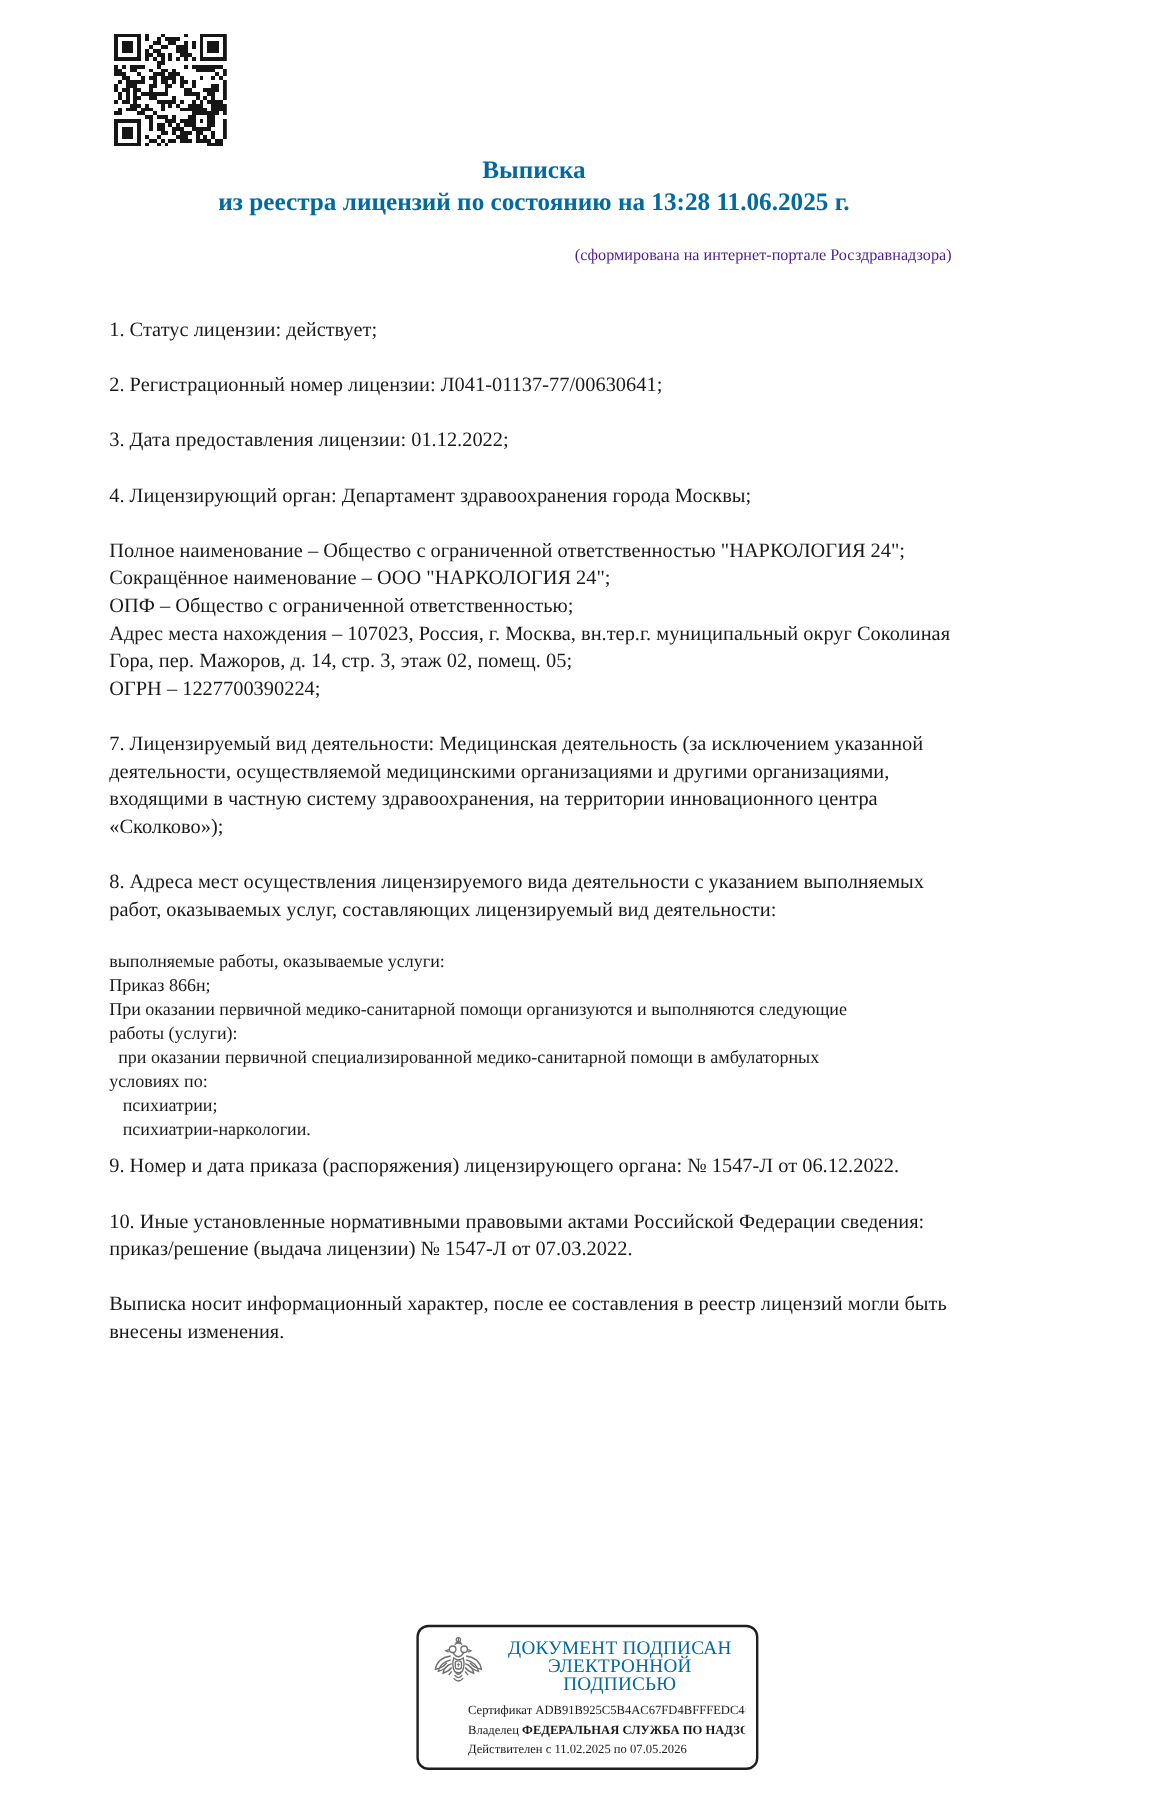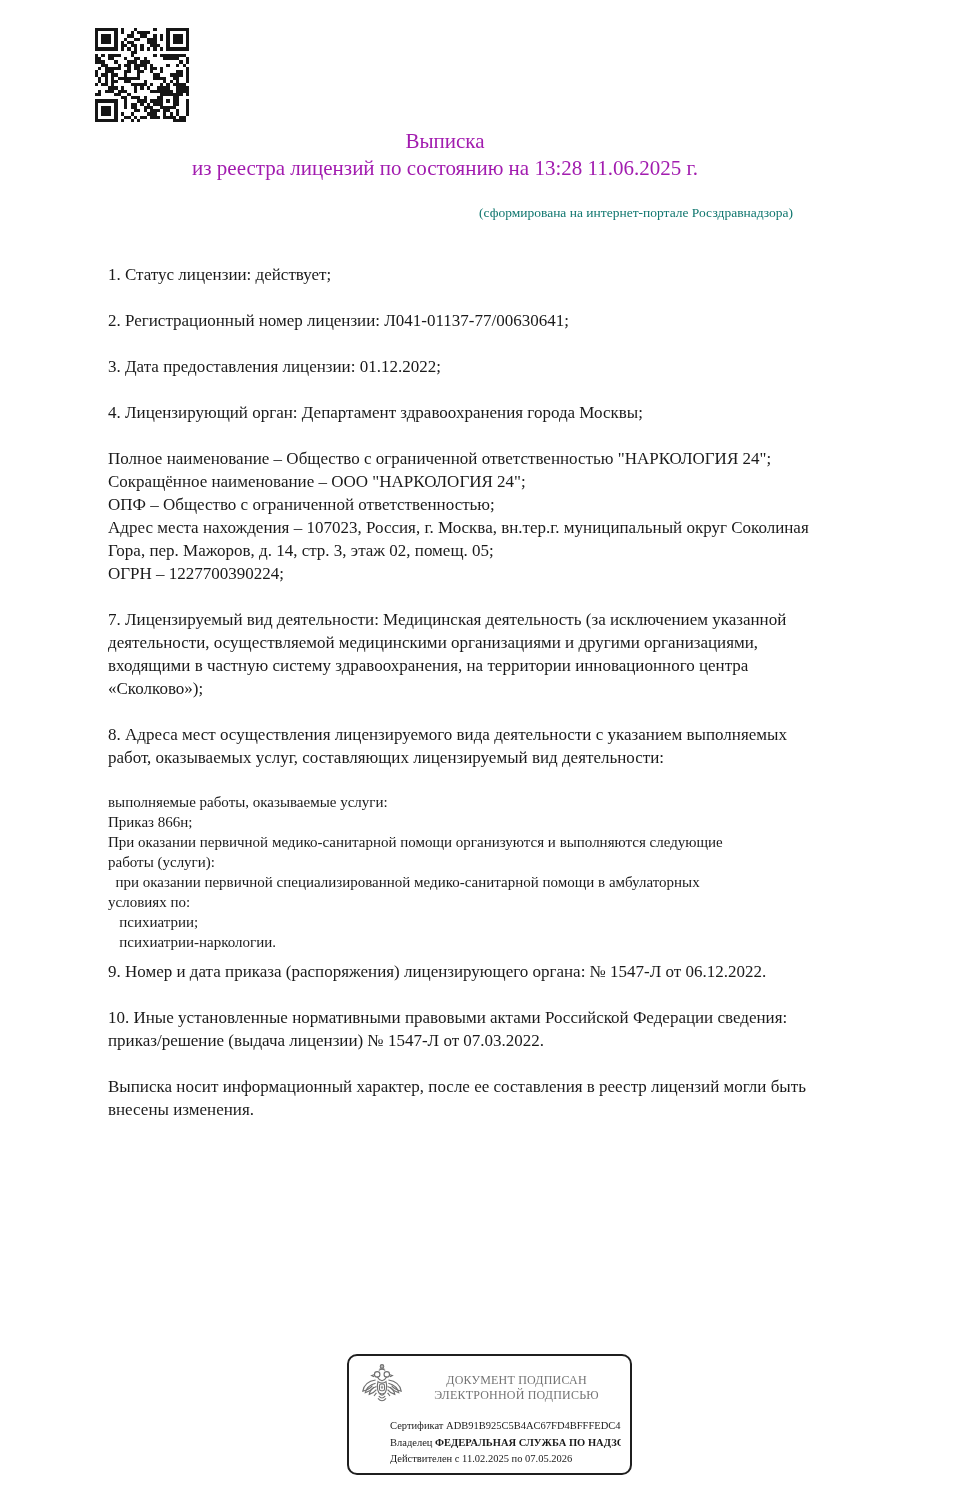--- a/index.html
+++ b/index.html
@@ -9,51 +9,51 @@
     font-family:"Liberation Serif", serif;
     color:#1a1a1a;
     position:relative;
     overflow:hidden;
   }
   .page{position:absolute;inset:0;background:#fff;}
   .qr{position:absolute;left:95px;top:25px;width:94px;height:100px;}
   .qr svg{width:100%;height:100%;}
   .title-block{
     position:absolute;left:95px;top:128px;width:700px;
-    text-align:center;font-weight:normal;font-size:21px;line-height:27px;
-    color:#a21caf;
+    text-align:center;font-weight:bold;font-size:21px;line-height:27px;
+    color:#0369a1;
   }
   .subtitle{
     position:absolute;left:95px;top:205px;width:698px;
-    text-align:right;font-size:13.5px;color:#0f766e;
+    text-align:right;font-size:13.5px;color:#4c1d95;
   }
   .content{
-    position:absolute;left:108px;top:263px;width:795px;
+    position:absolute;left:91px;top:263px;width:795px;
     font-size:17px;line-height:23px;
   }
   .content p{
     margin:0 0 23px 0;
     white-space:pre-wrap;
   }
   .content p.small{
     font-size:15px;line-height:20px;margin-bottom:8px;
   }
   .stamp{
     position:absolute;left:347px;top:1354px;width:285px;height:121px;
     border:2px solid #1f1f1f;border-radius:10px;
     box-sizing:border-box;
     padding:6px 9px 4px 9px;
     background:#fff;
   }
   .stamp-header{display:flex;align-items:center;gap:6px;margin-bottom:4px;}
   .stamp-emblem{flex:0 0 48px;height:52px;}
   .stamp-emblem svg{width:48px;height:52px;}
   .stamp-title{
-    flex:1;text-align:center;font-size:12px;line-height:15px;
-    color:#737373;letter-spacing:.2px;white-space:pre-line;
+    flex:1;text-align:center;font-size:16px;line-height:15px;
+    color:#0369a1;letter-spacing:.2px;white-space:pre-line;
   }
   .stamp-line{
     font-size:10.5px;line-height:16.5px;color:#1a1a1a;
     white-space:nowrap;overflow:hidden;margin-left:32px;
   }
   .stamp-line .bold{font-weight:bold;}
 </style>
 </head>
 <body>
 

